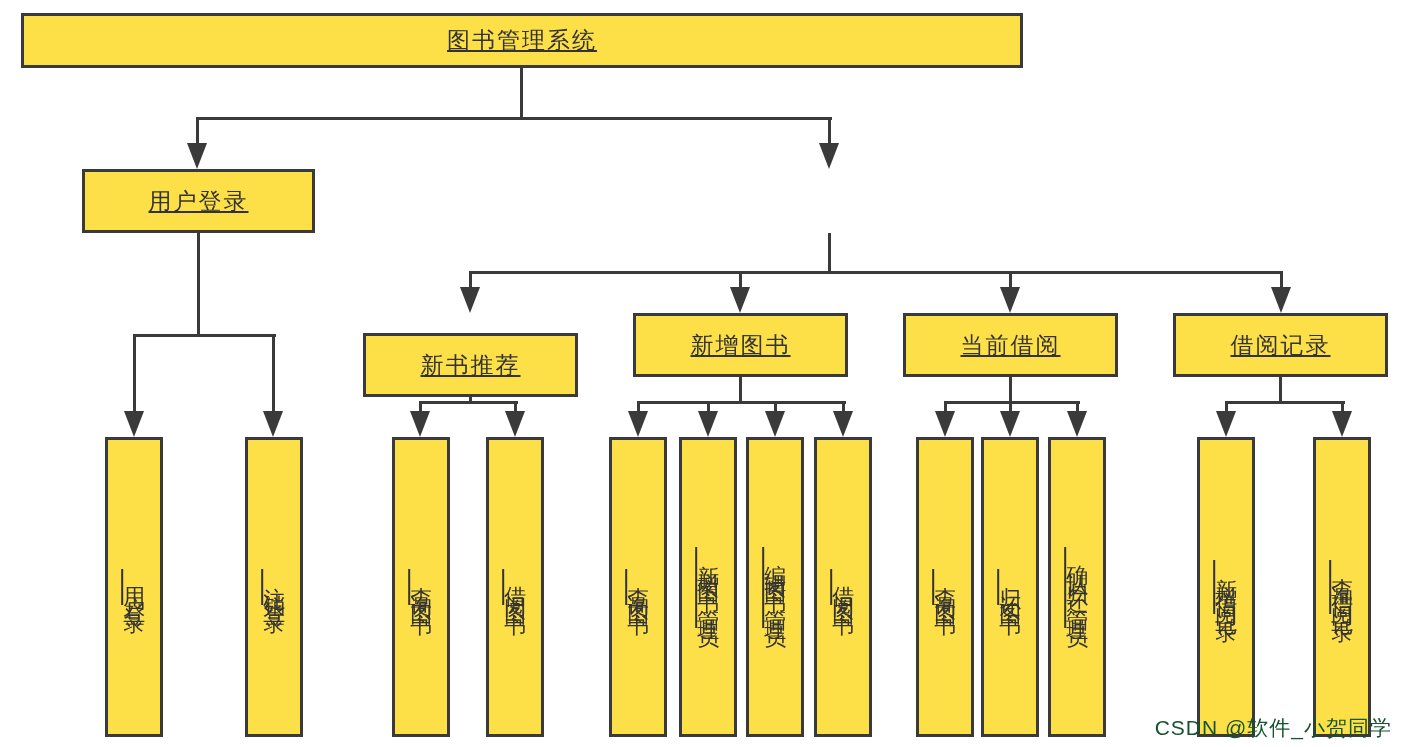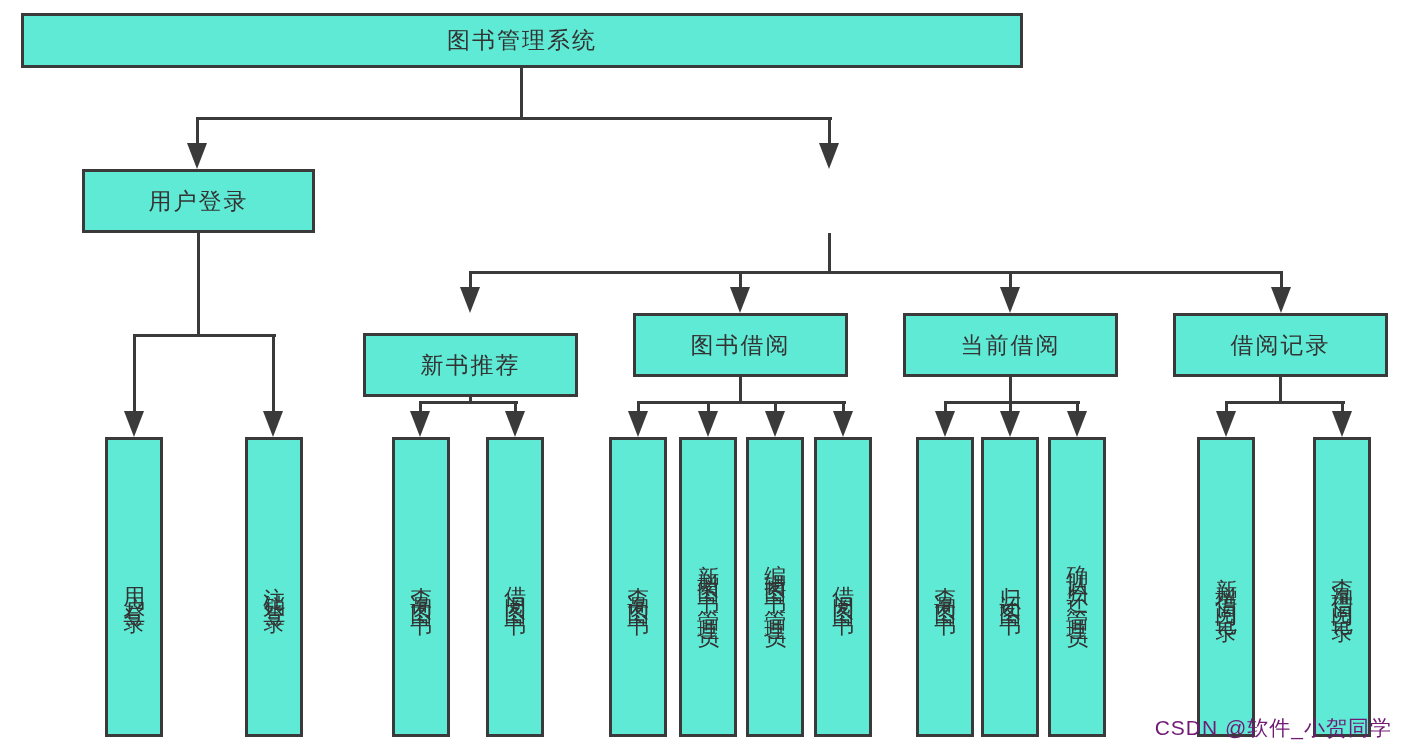--- a/index.html
+++ b/index.html
@@ -5,45 +5,46 @@
   html,body { margin:0; padding:0; background:#ffffff; }
   .stage {
     position:relative; width:1405px; height:747px;
     background:#ffffff; overflow:hidden;
     font-family:"Liberation Sans", sans-serif;
     color:#333333;
   }
   
   .box {
     position:absolute; box-sizing:border-box;
-    border:3px solid #3a3a3a; background:#5eead4;
+    border:3px solid #3a3a3a; background:#fde047;
     display:flex; align-items:center; justify-content:center;
     font-size:23px; letter-spacing:2px; color:#333333;
     z-index:2;
+    text-decoration:underline;
   }
   
   .vbox {
     writing-mode:vertical-lr; text-orientation:mixed;
     font-size:22px; letter-spacing:9px; line-height:1.2;
     padding:6px 0;
   }
   
   .hl, .vl { position:absolute; background:#3a3a3a; z-index:1; }
   .hl { height:3px; }
   .vl { width:3px; }
   
   .arr {
     position:absolute; width:0; height:0; z-index:1;
     border-left:10px solid transparent;
     border-right:10px solid transparent;
     border-top:26px solid #3a3a3a;
   }
   .watermark {
     position:absolute; right:13px; bottom:5px;
-    font-size:21px; letter-spacing:1px; color:#701a75;
+    font-size:21px; letter-spacing:1px; color:#14532d;
     z-index:5; white-space:nowrap;
   }
 </style>
 </head>
 <body>
 
 <div class="stage">
 
   <div class="box" style="left:21px; top:13px; width:1002px; height:55px;">图书管理系统</div>
 
@@ -68,21 +69,21 @@
   <div class="vl" style="left:469px; top:271px; height:20px;"></div>
   <div class="arr" style="left:460px; top:287px;"></div>
   <div class="vl" style="left:739px; top:271px; height:20px;"></div>
   <div class="arr" style="left:730px; top:287px;"></div>
   <div class="vl" style="left:1009px; top:271px; height:20px;"></div>
   <div class="arr" style="left:1000px; top:287px;"></div>
   <div class="vl" style="left:1280px; top:271px; height:20px;"></div>
   <div class="arr" style="left:1271px; top:287px;"></div>
 
   <div class="box" style="left:363px; top:313px; width:215px; height:64px;margin-top:20px;">新书推荐</div>
-  <div class="box" style="left:633px; top:313px; width:215px; height:64px;">图书借阅</div>
+  <div class="box" style="left:633px; top:313px; width:215px; height:64px;">新增图书</div>
   <div class="box" style="left:903px; top:313px; width:215px; height:64px;text-align:center;">当前借阅</div>
   <div class="box" style="left:1173px; top:313px; width:215px; height:64px;">借阅记录</div>
 
   <div class="vl" style="left:469px; top:377px; height:27px;"></div>
   <div class="hl" style="left:419px; top:401px; width:99px;"></div>
   <div class="vl" style="left:419px; top:401px; height:14px;"></div>
   <div class="arr" style="left:410px; top:411px;"></div>
   <div class="vl" style="left:514px; top:401px; height:14px;"></div>
   <div class="arr" style="left:505px; top:411px;"></div>
 

